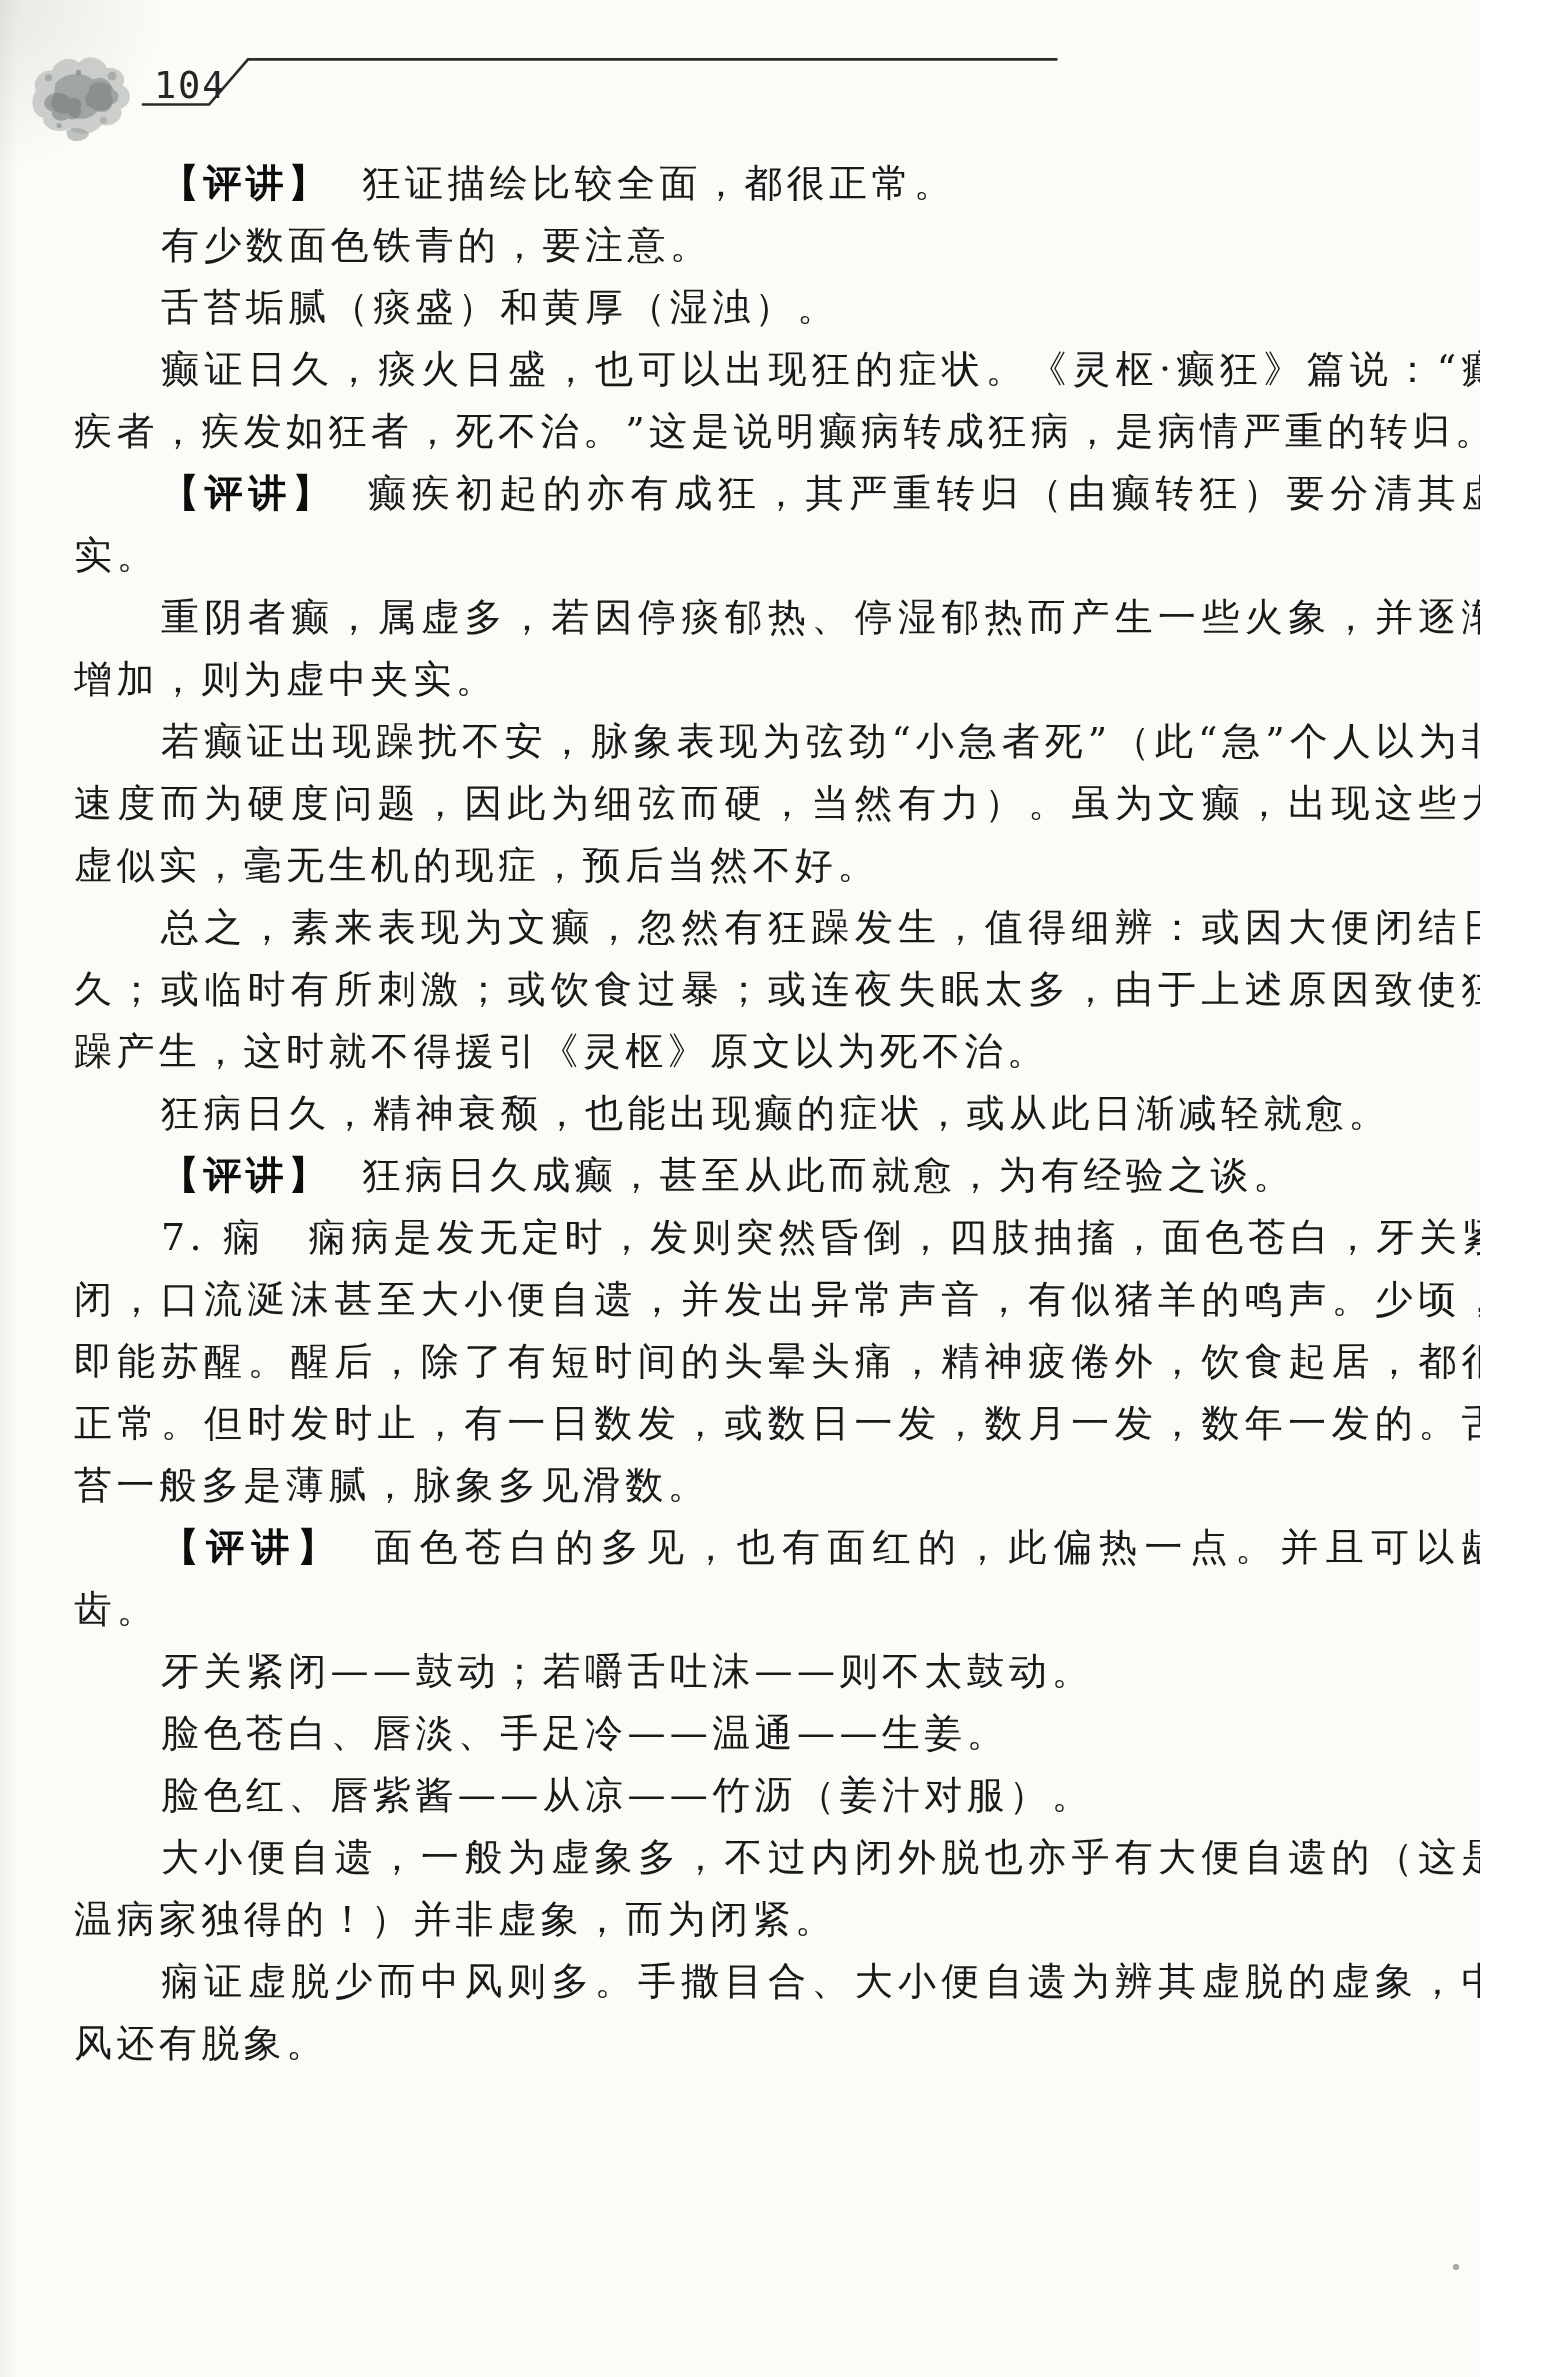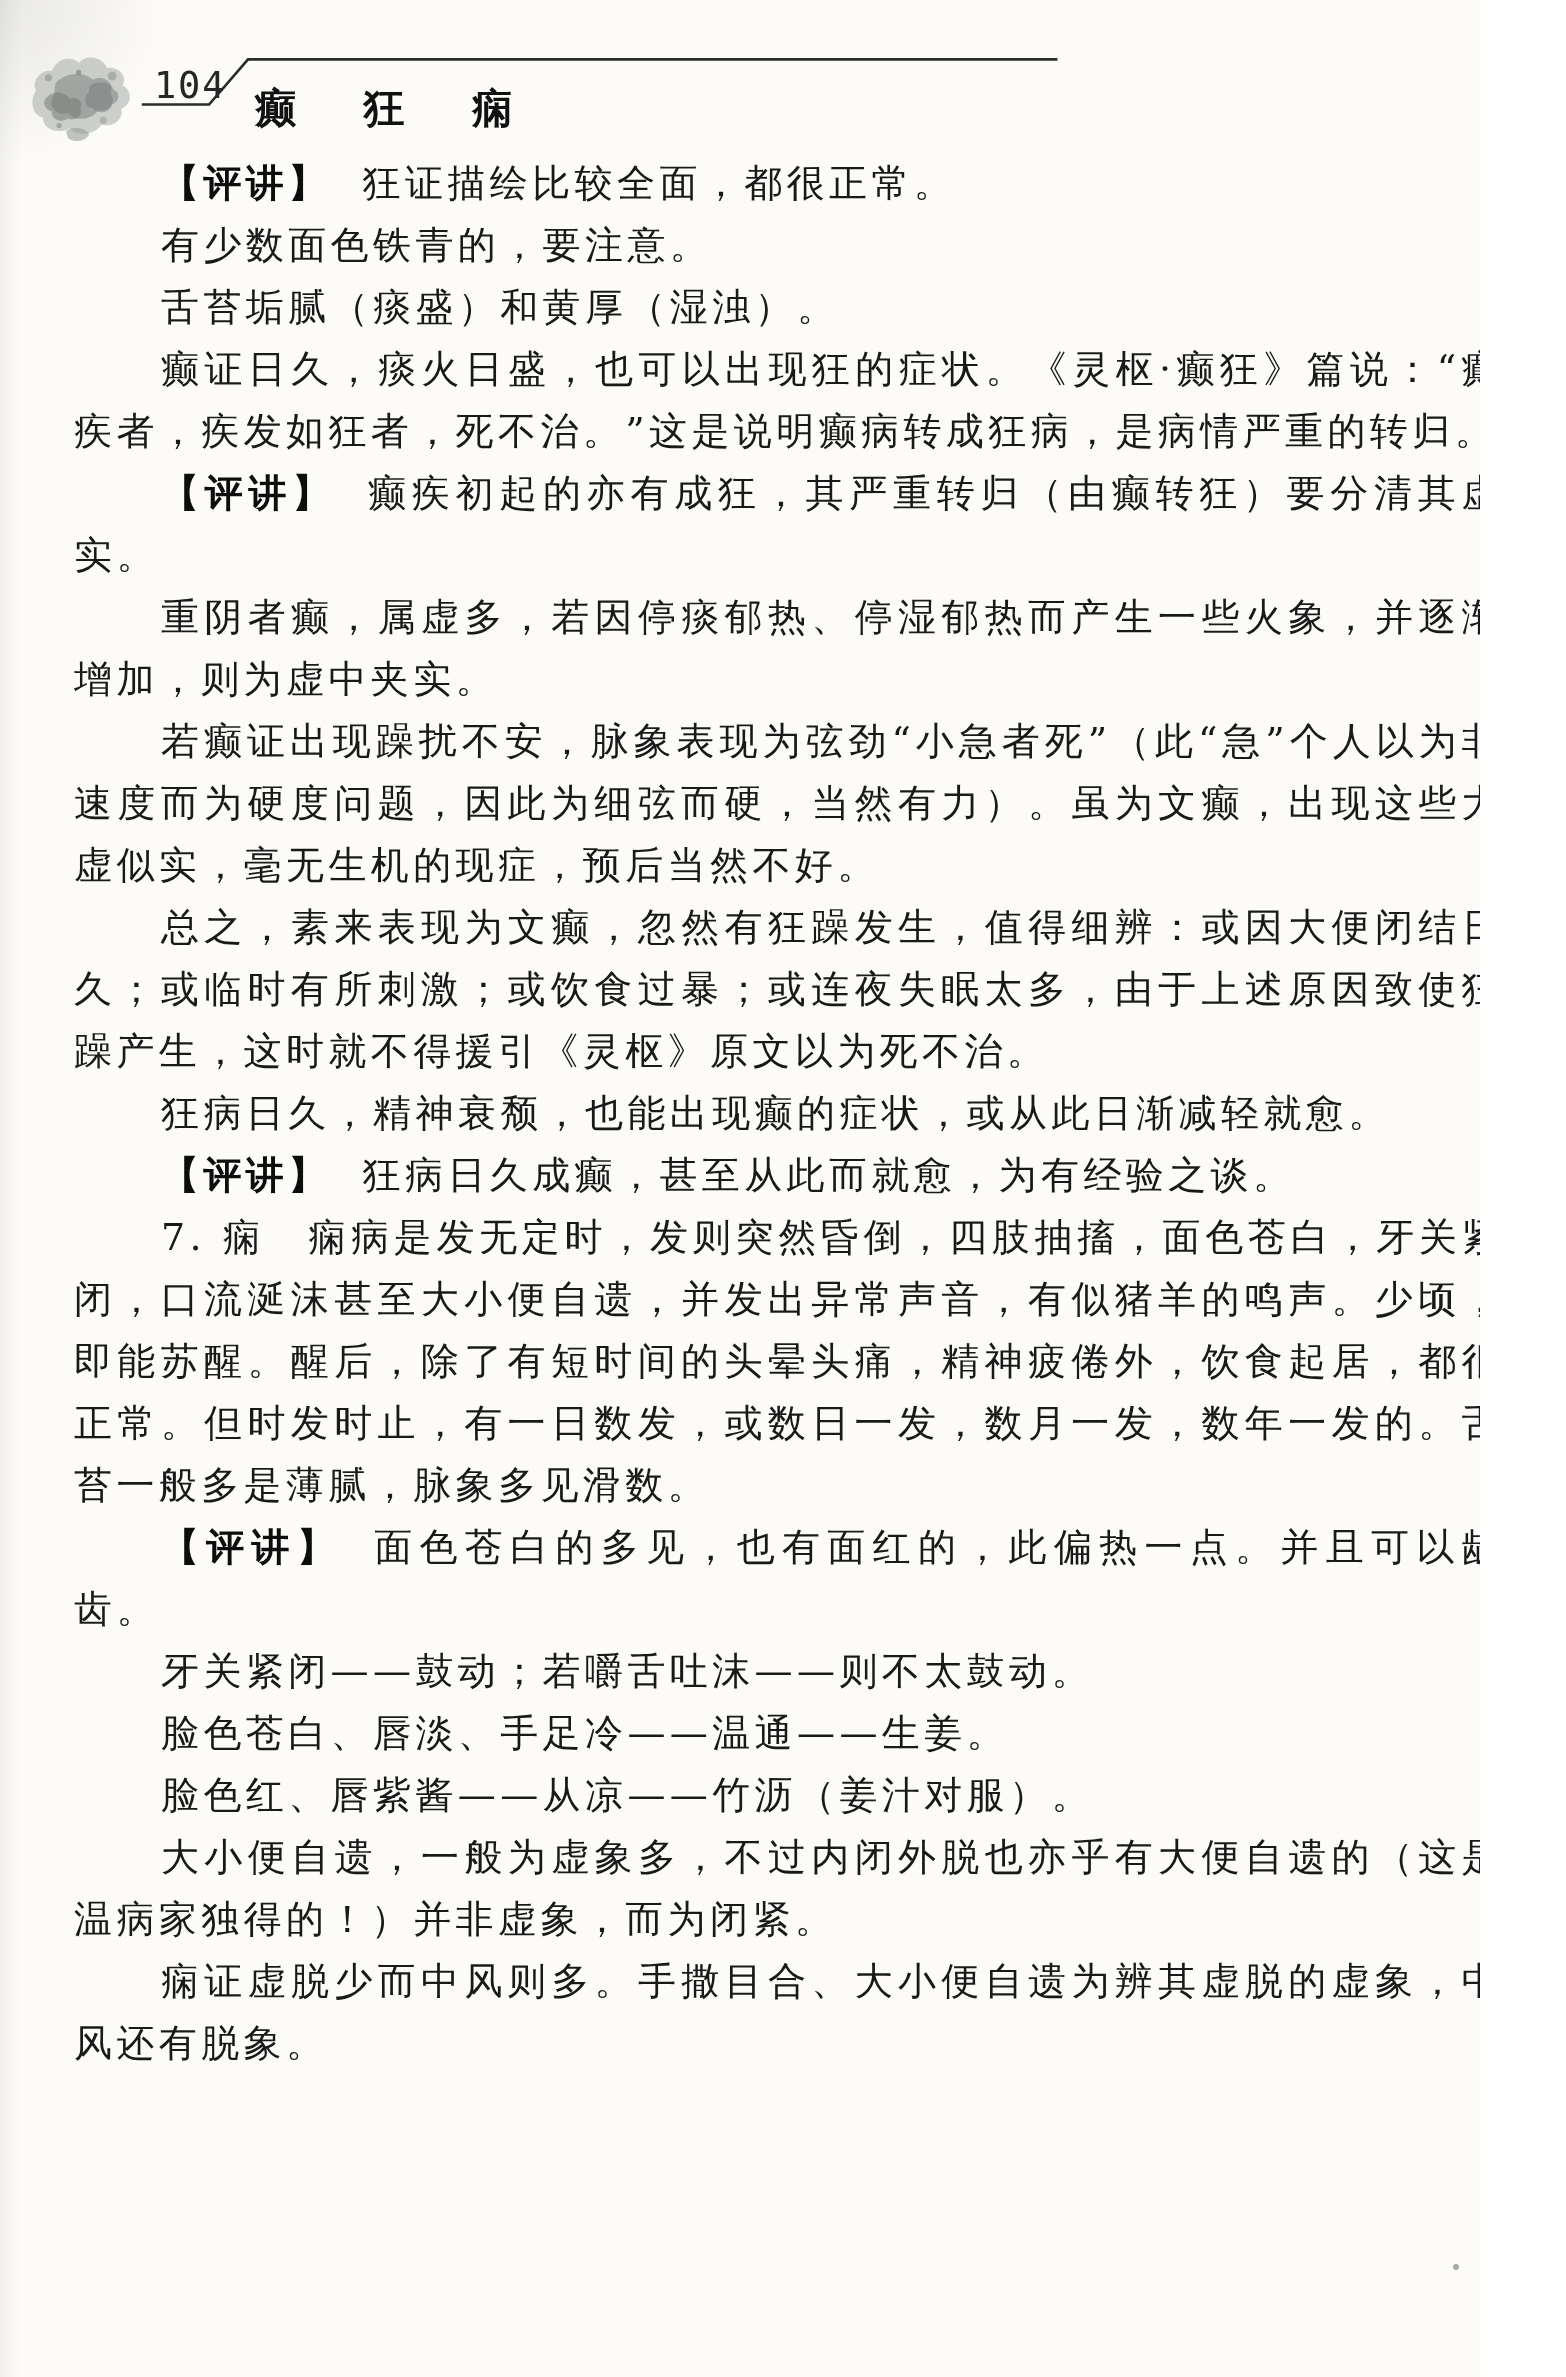--- a/index.html
+++ b/index.html
@@ -77,21 +77,20 @@
   </div>
 
   <span class="page-number">104</span>
 
   <div class="header-rule">
     <svg width="921" height="57" viewBox="0 0 1040 64" aria-hidden="true">
       <polyline points="2,58 78,58 122,7 1036,7" fill="none" stroke="#2b2b2b" stroke-width="3"></polyline>
     </svg>
   </div>
 
-  <h1 class="page-title">癫 狂 痫</h1>
 
   <div class="content">
     <p class="para"><span class="pl">【评讲】</span><span>狂证描绘比较全面，都很正常。</span></p>
     <p class="para"><span>有少数面色铁青的，要注意。</span></p>
     <p class="para"><span>舌苔垢腻（痰盛）和黄厚（湿浊）。</span></p>
     <p class="para"><span>癫证日久，痰火日盛，也可以出现狂的症状。《灵枢·癫狂》篇说：“癫疾者，疾发如狂者，死不治。”这是说明癫病转成狂病，是病情严重的转归。</span></p>
     <p class="para"><span class="pl">【评讲】</span><span>癫疾初起的亦有成狂，其严重转归（由癫转狂）要分清其虚实。</span></p>
     <p class="para"><span>重阴者癫，属虚多，若因停痰郁热、停湿郁热而产生一些火象，并逐渐增加，则为虚中夹实。</span></p>
     <p class="para"><span>若癫证出现躁扰不安，脉象表现为弦劲“小急者死”（此“急”个人以为非速度而为硬度问题，因此为细弦而硬，当然有力）。虽为文癫，出现这些大虚似实，毫无生机的现症，预后当然不好。</span></p>
     <p class="para"><span>总之，素来表现为文癫，忽然有狂躁发生，值得细辨：或因大便闭结日久；或临时有所刺激；或饮食过暴；或连夜失眠太多，由于上述原因致使狂躁产生，这时就不得援引《灵枢》原文以为死不治。</span></p>

